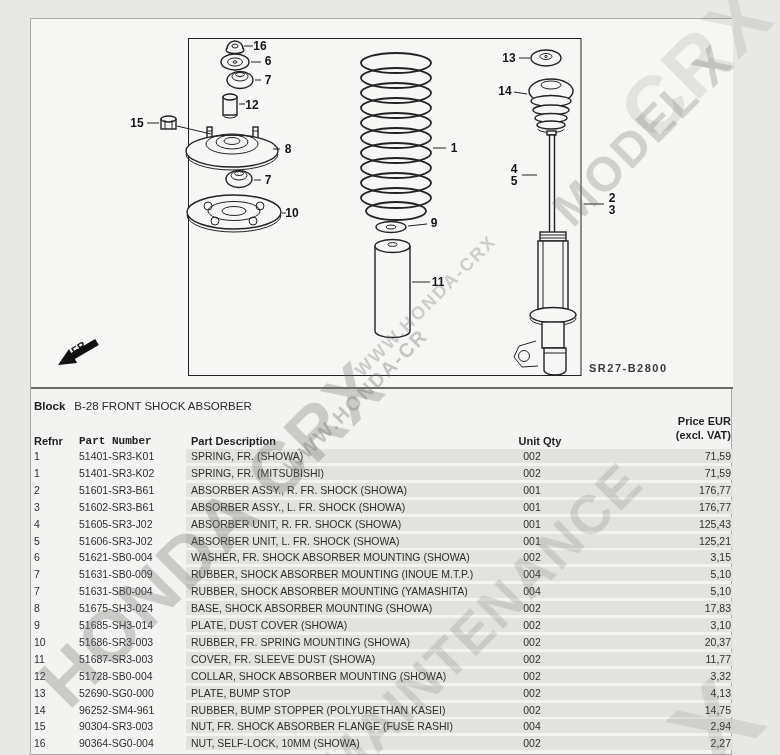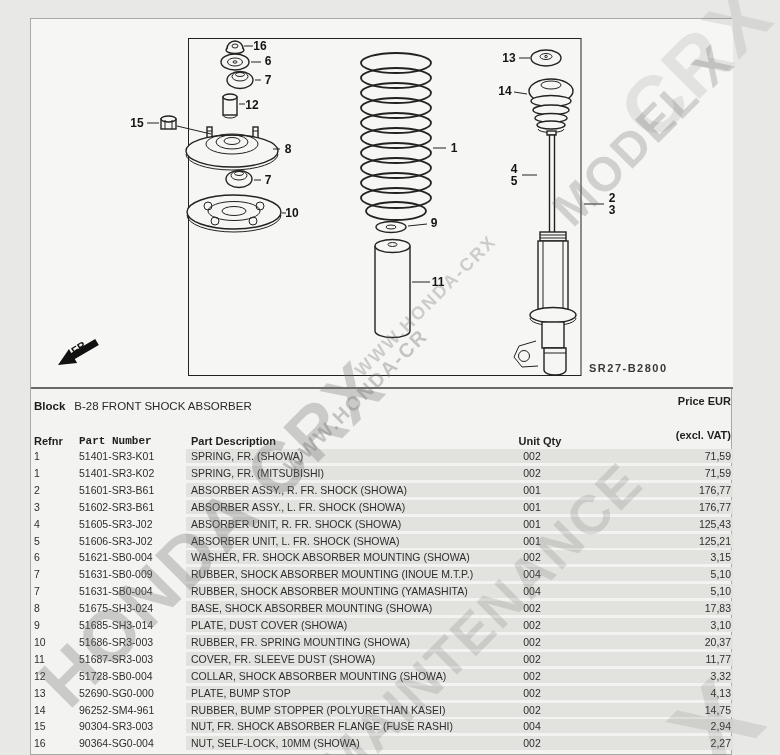--- a/index.html
+++ b/index.html
@@ -42,21 +42,21 @@
   }
 
   .block-line{position:absolute;left:3px;top:381px;font-size:11.5px;color:#2a2a2a;}
   .block-line b{font-weight:bold;color:#1c1c1c;margin-right:9px;}
 
   .thead{position:absolute;left:0;top:0;width:702px;font-size:11px;font-weight:bold;color:#1f1f1f;}
   .h-ref{position:absolute;left:3px;top:416px;}
   .h-pn{position:absolute;left:48px;top:416px;font-family:Liberation Mono, monospace;}
   .h-desc{position:absolute;left:160px;top:416px;}
   .h-qty{position:absolute;left:501px;top:416px;transform:translateX(-50%);padding-left:16px;}
-  .h-price1{position:absolute;right:2px;top:376px;text-align:center;}
+  .h-price1{position:absolute;right:2px;top:396px;text-align:center;}
   .h-price2{position:absolute;right:2px;top:410px;text-align:left;}
 
   .trow{
     position:absolute;left:0;width:702px;height:14px;
     font-size:10.5px;color:#2e2e2e;z-index:2;
   }
   .trow .stripe{position:absolute;left:155px;right:0;top:-1px;height:14px;background:#e2e2df;}
   .trow span.cell{position:absolute;top:0;line-height:13px;z-index:3;}
   .c-ref{left:3px;}
   .c-pn{left:48px;}

